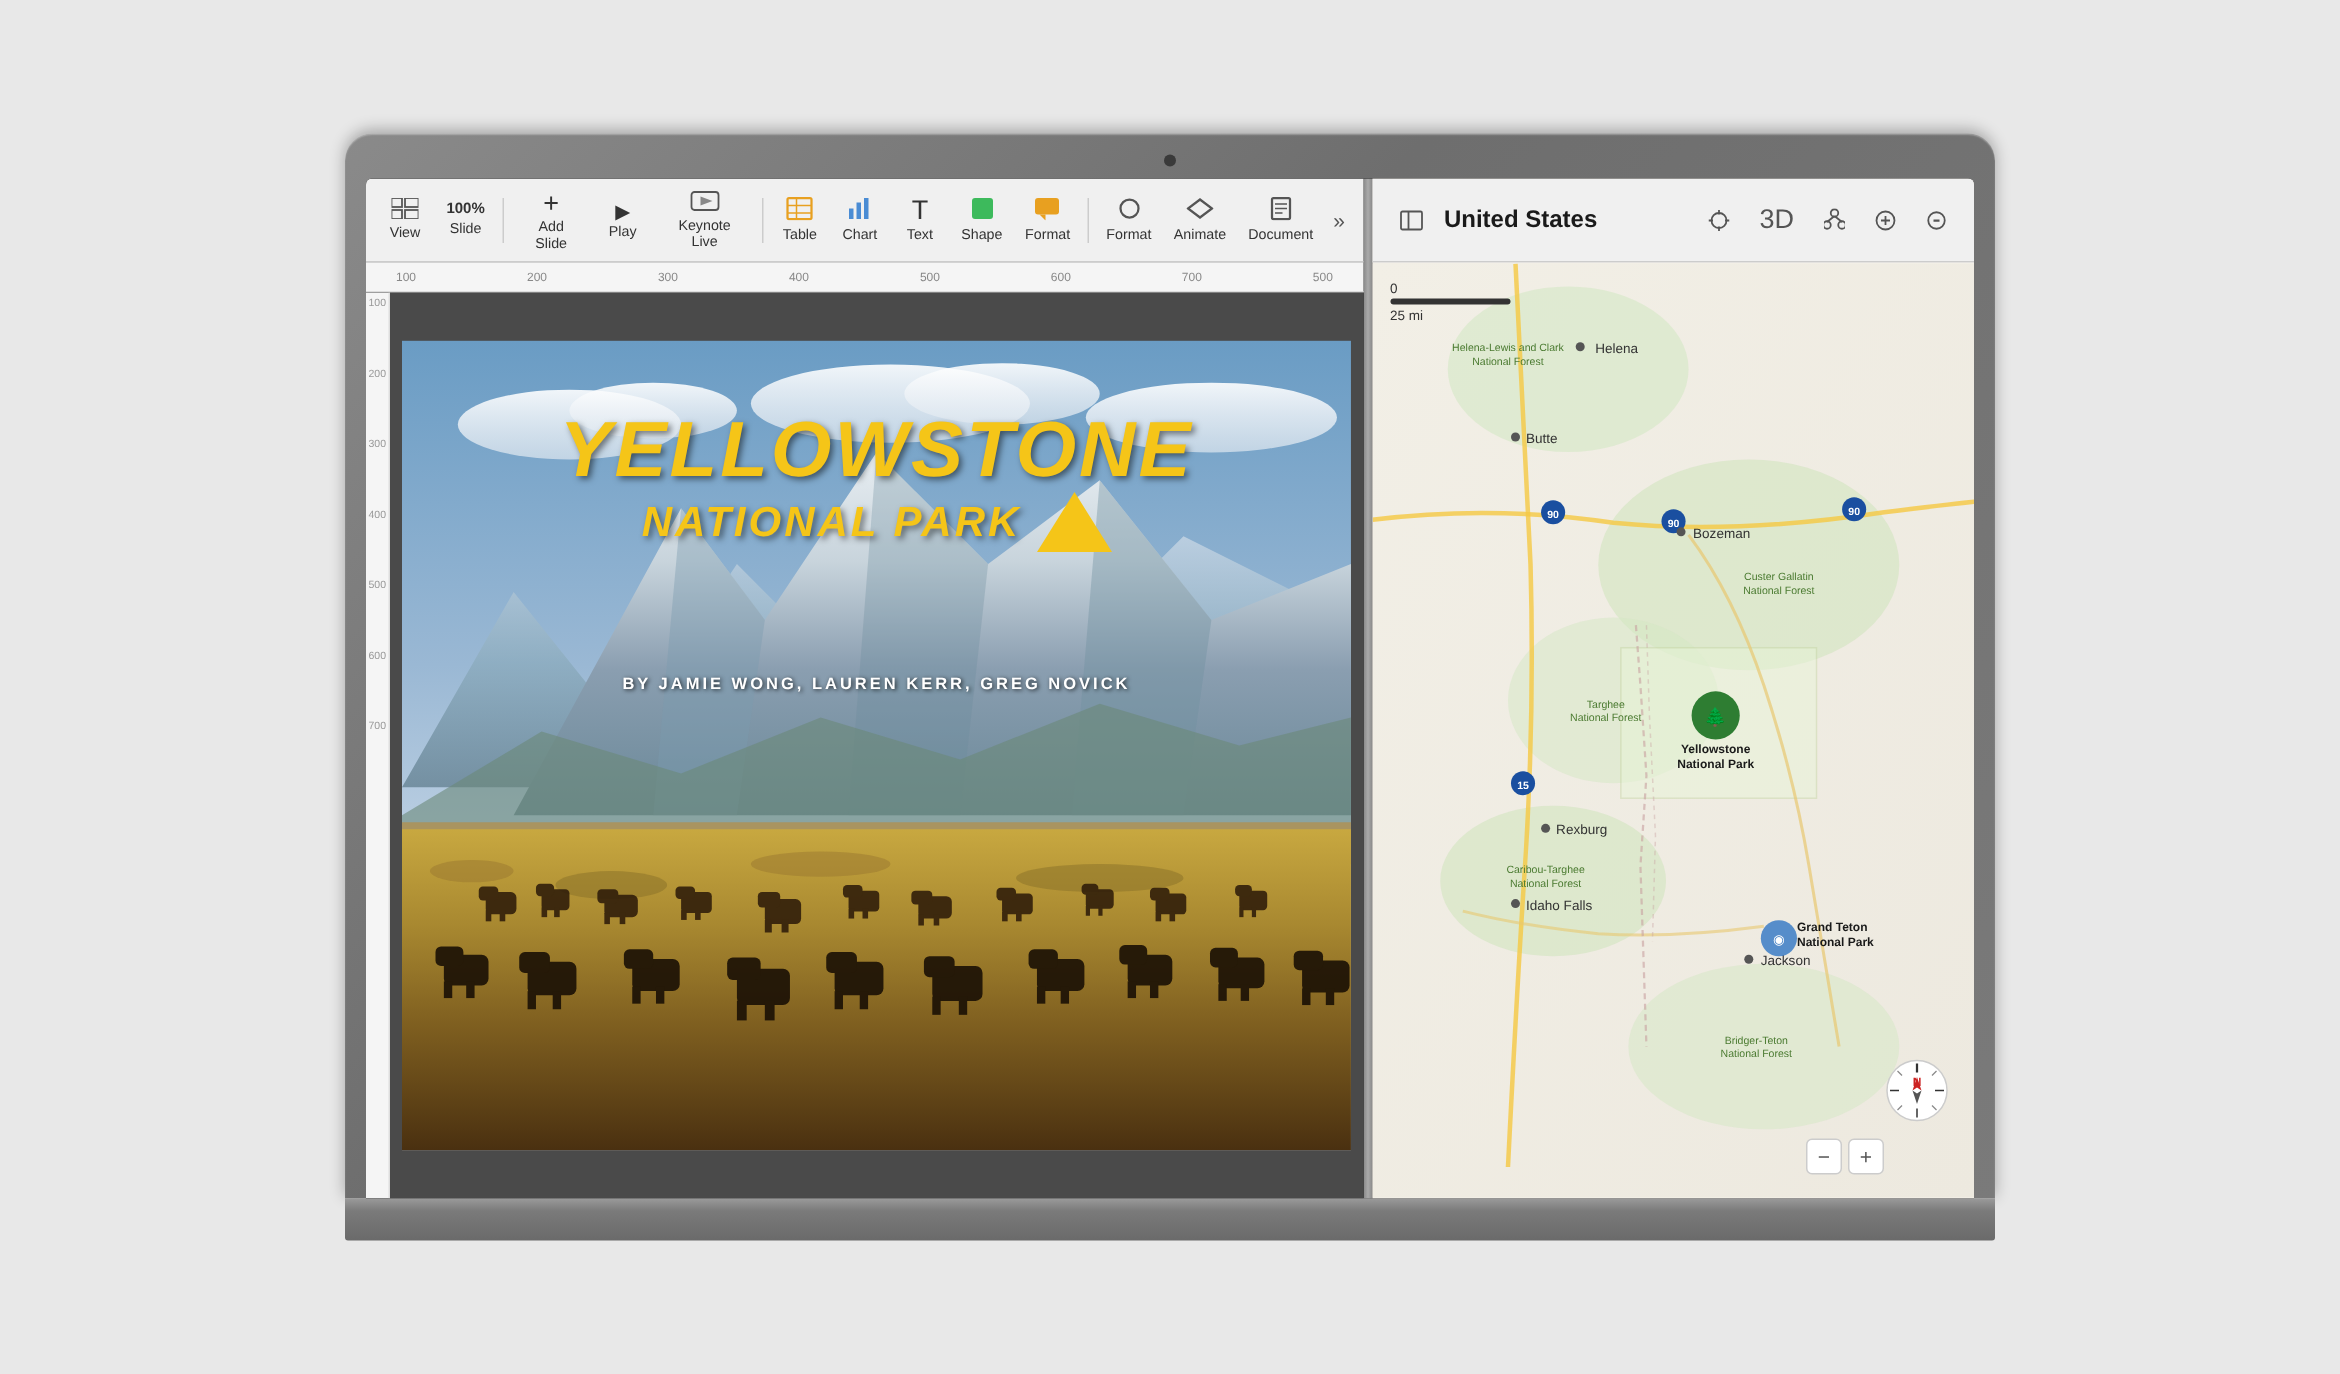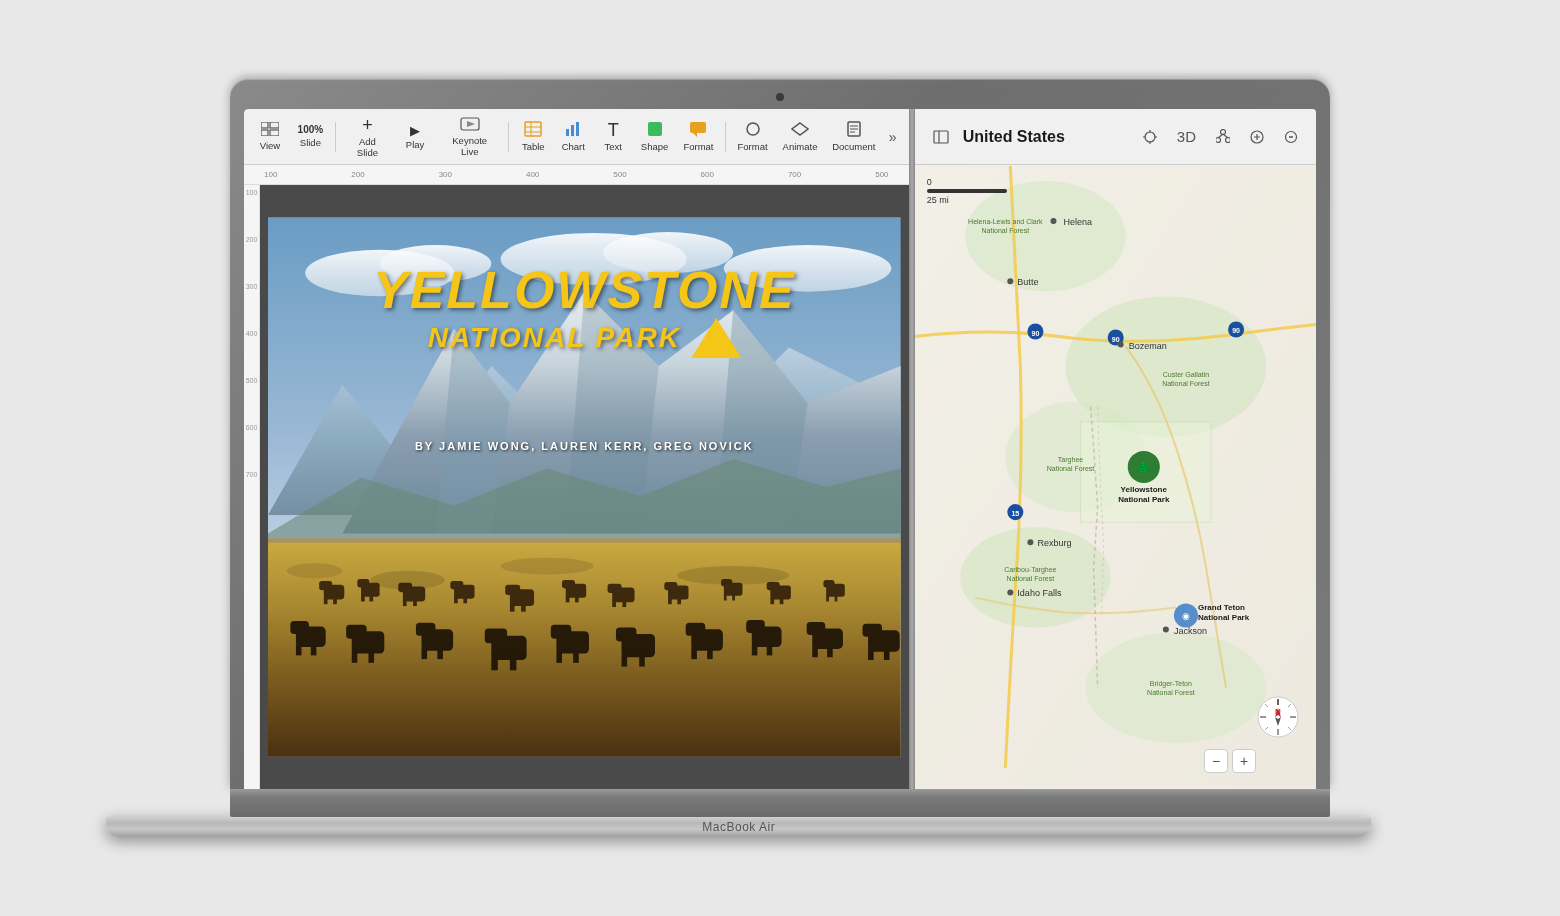--- a/index.html
+++ b/index.html
@@ -244,21 +244,21 @@
     }
 
     .maps-title {
       font-size: 16px;
       font-weight: 600;
       color: #1a1a1a;
       flex: 1;
     }
 
     .maps-toolbar-btn {
-      font-size: 15px;
+      font-size: 18px;
       color: #555;
       cursor: pointer;
       padding: 4px 6px;
       border-radius: 4px;
       display: flex;
       align-items: center;
       gap: 4px;
     }
 
     .maps-content {
@@ -872,16 +872,13 @@
               </div>
             </div>
           </div>
         </div>
 
       </div>
     </div>
   </div>
 
   <div class="macbook-bottom"></div>
-  <div class="macbook-base">
-    <span class="macbook-label">MacBook Air</span>
-  </div>
 </div>
 
 </body></html>

